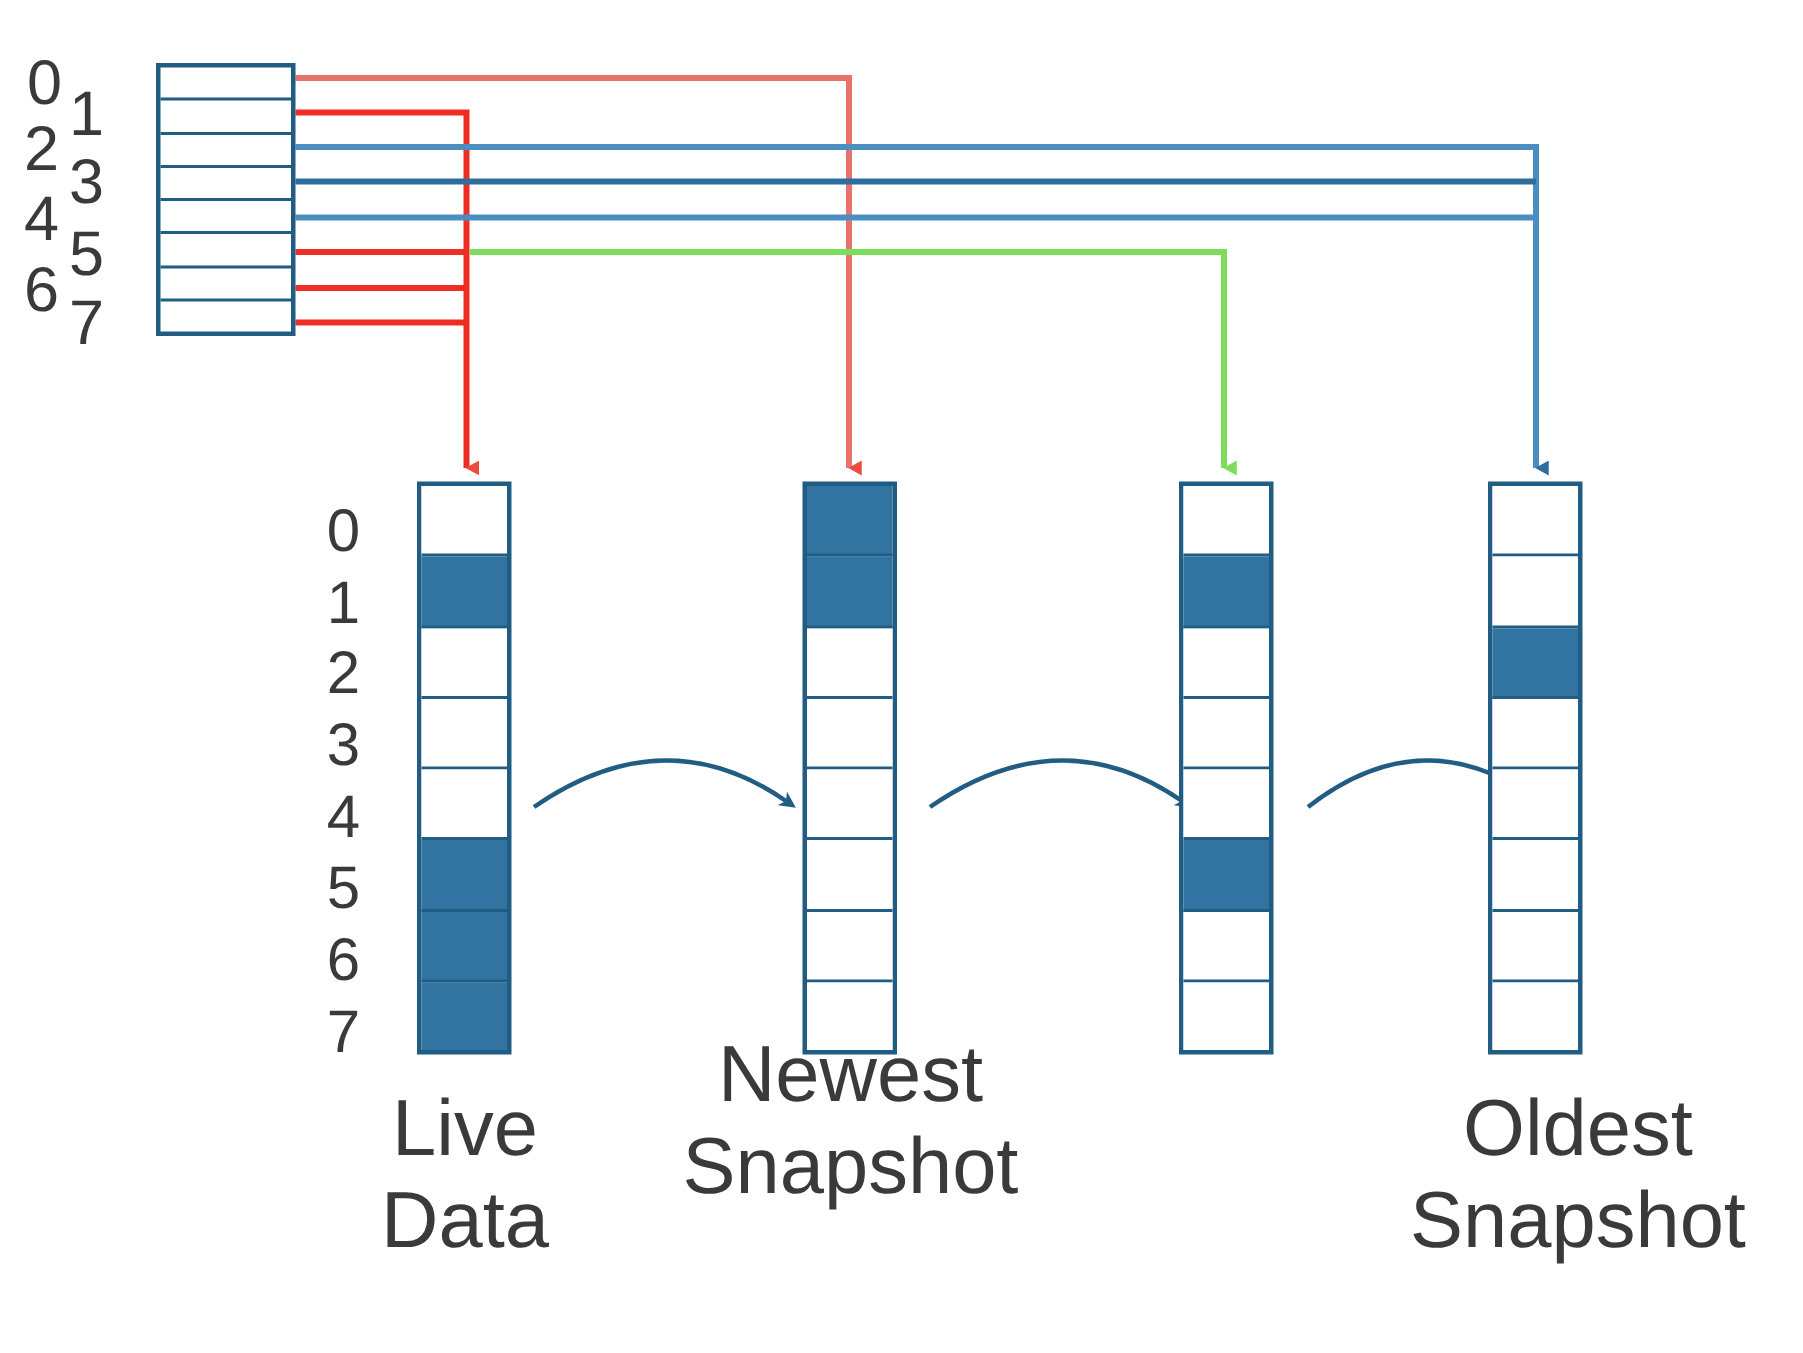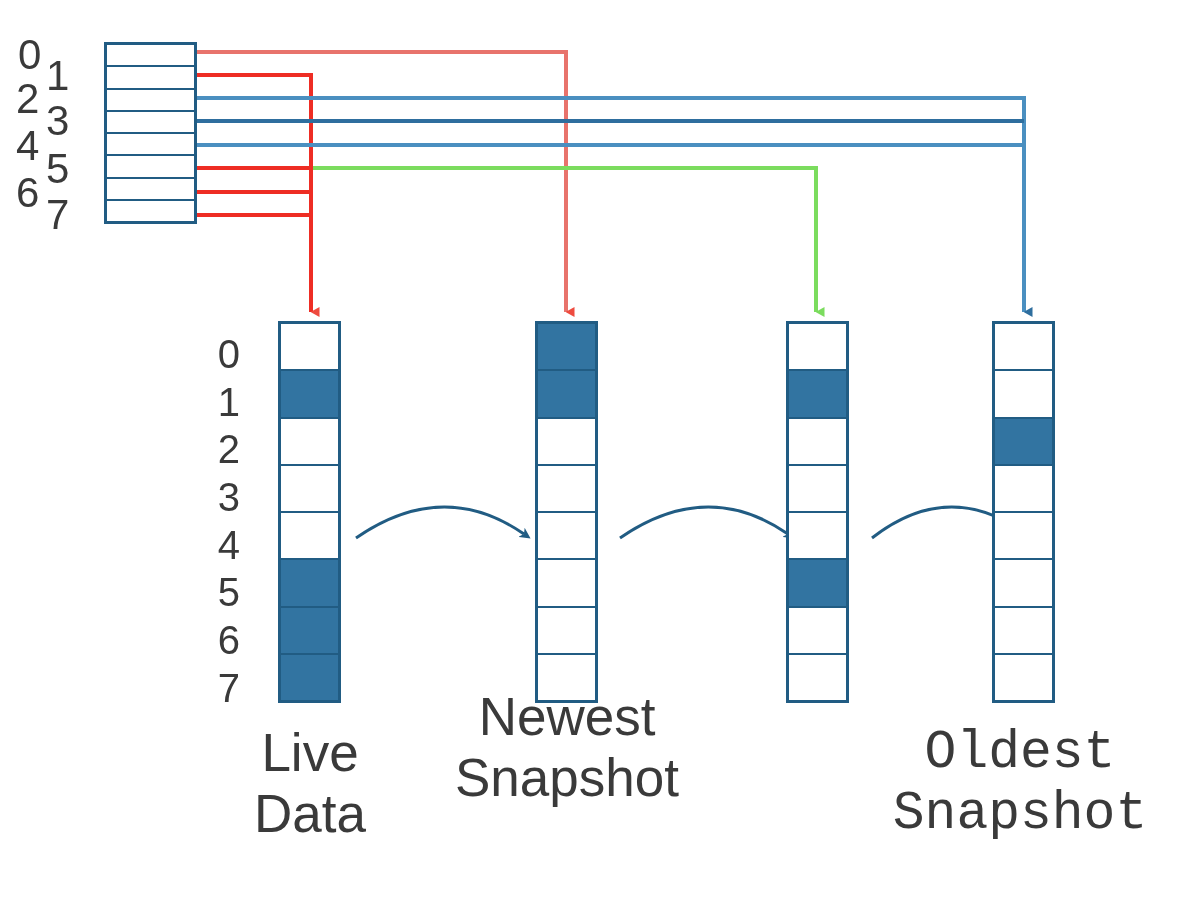--- a/index.html
+++ b/index.html
@@ -230,16 +230,16 @@
     <div class="cell"></div>
     <div class="cell"></div>
     <div class="cell"></div>
     <div class="cell"></div>
   </div>
 
   <div class="col-label" style="left:160px; top:723px;">Live
 Data</div>
   <div class="col-label" style="left:417px; top:687px;">Newest
 Snapshot</div>
-  <div class="col-label" style="left:870px; top:723px;font-family:Liberation Mono, monospace;">Oldest
+  <div class="col-label" style="left:902px; top:723px;">Oldest
 Snapshot</div>
 
 </div>
 
 </body></html>

